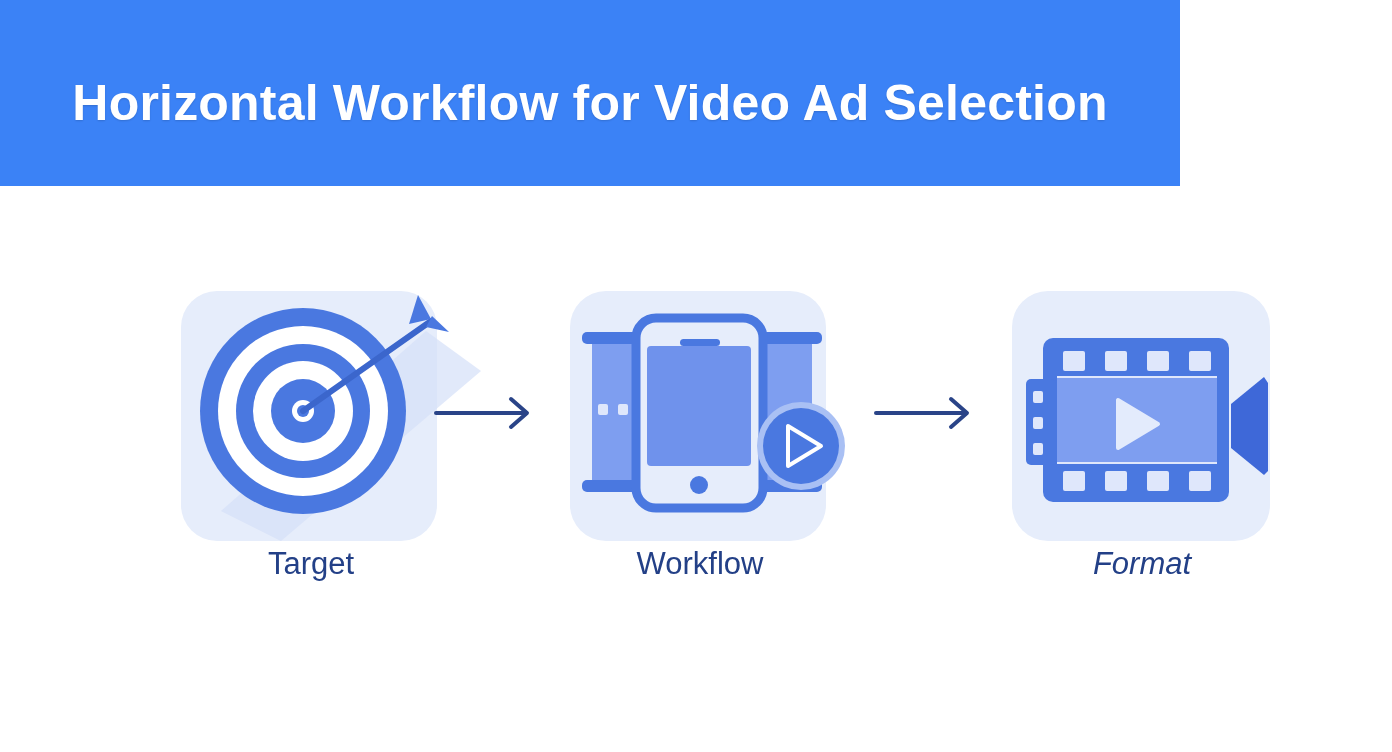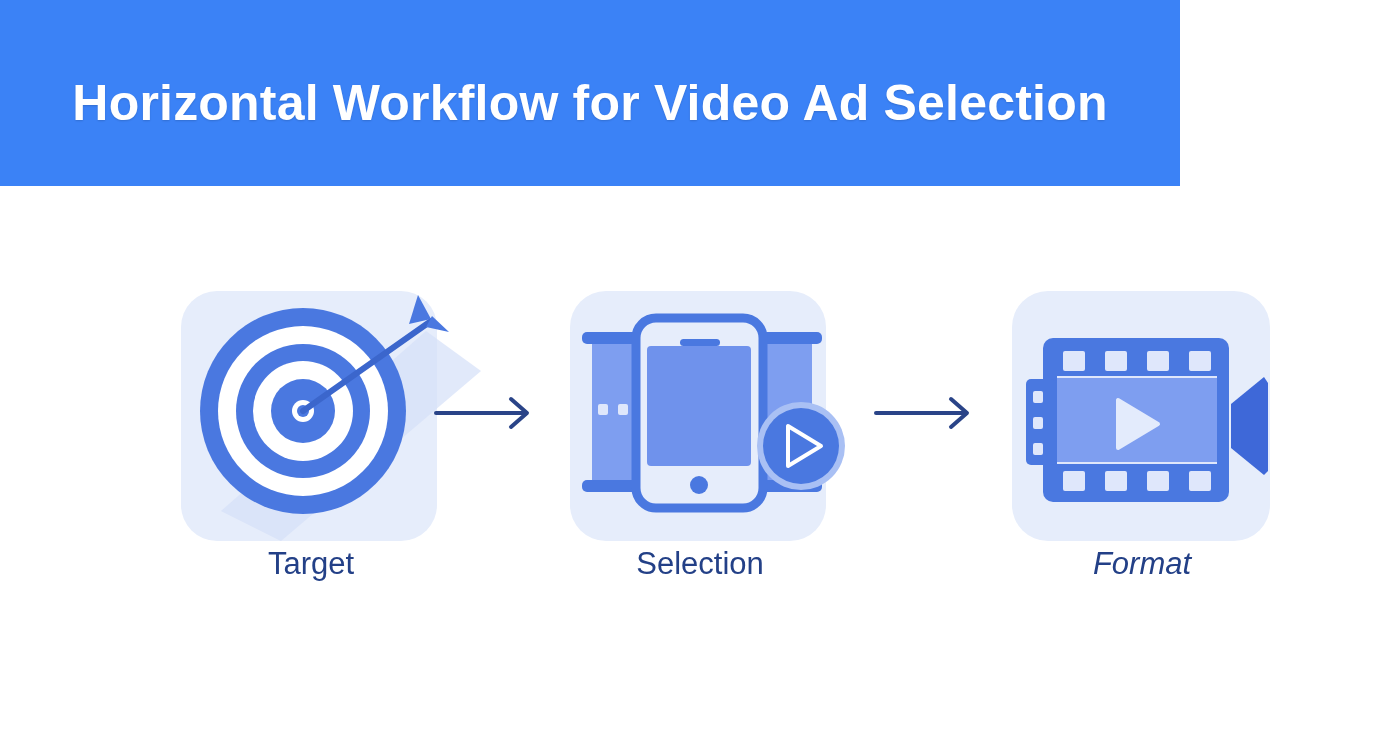--- a/index.html
+++ b/index.html
@@ -75,21 +75,21 @@
       <rect x="66" y="27" width="127" height="190" rx="20" fill="#e6edfb" stroke="#4a78e0" stroke-width="9"></rect>
       <rect x="110" y="48" width="40" height="7" rx="3.5" fill="#4a78e0"></rect>
       <rect x="77" y="55" width="104" height="120" rx="4" fill="#6f92ec"></rect>
       <circle cx="129" cy="194" r="9" fill="#4a78e0"></circle>
 
       <circle cx="231" cy="155" r="44" fill="#a9c0f4"></circle>
       <circle cx="231" cy="155" r="38" fill="#4a78e0"></circle>
       <polygon points="218,135 218,175 251,155" fill="none" stroke="#ffffff" stroke-width="4" stroke-linejoin="round"></polygon>
     </svg>
   </div>
-  <div class="label">Selection</div>
+  <div class="label">Workflow</div>
 </div>
 
 <svg class="arrow" style="left:874px;" width="100" height="34" viewBox="0 0 100 34">
   <line x1="2" y1="17" x2="92" y2="17" stroke="#2a4488" stroke-width="4" stroke-linecap="round"></line>
   <polyline points="77,3 93,17 77,31" fill="none" stroke="#2a4488" stroke-width="4" stroke-linecap="round" stroke-linejoin="round"></polyline>
 </svg>
 
 <div class="step" style="left:1012px;font-style:italic;">
   <div class="tile" style="width:258px;">
     <svg width="270" height="260" viewBox="0 0 270 260">

